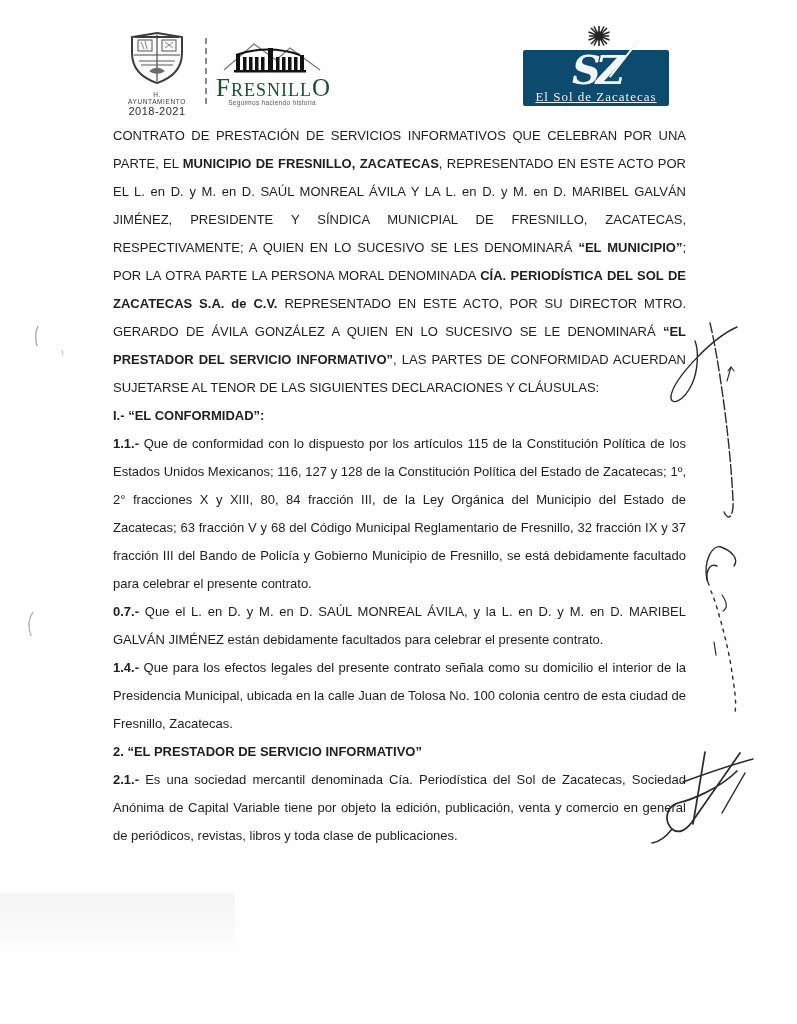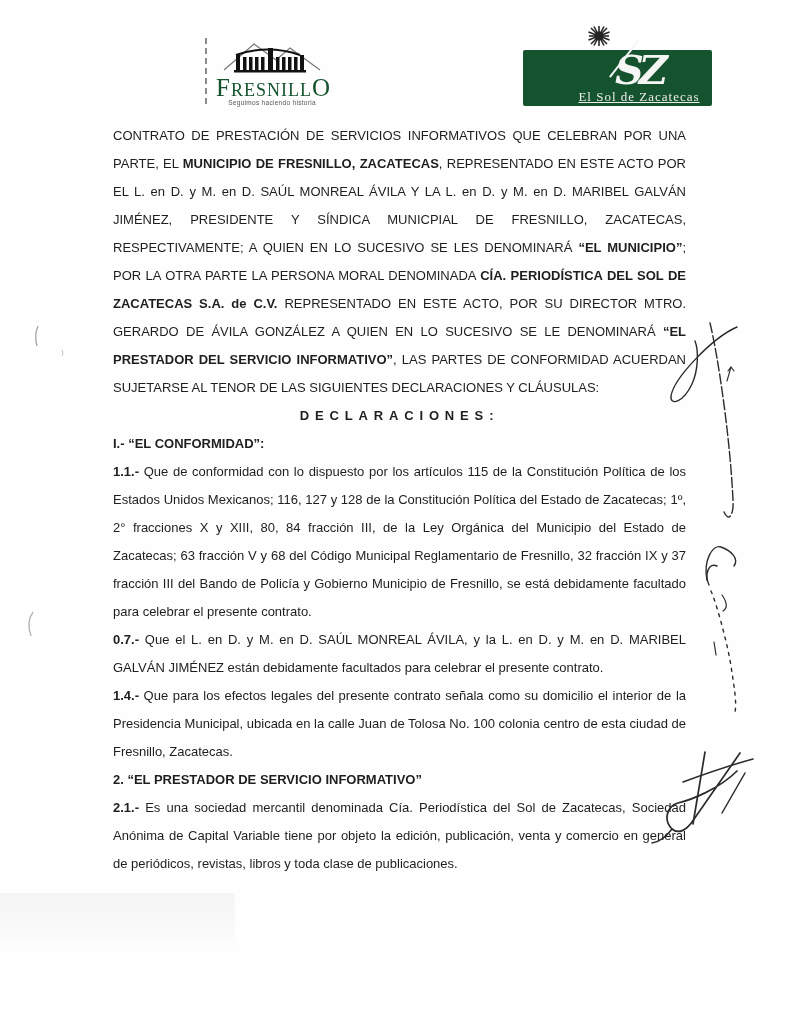--- a/index.html
+++ b/index.html
@@ -13,22 +13,22 @@
   .seal{position:absolute;left:126px;top:31px;width:62px;text-align:center;}
   .seal .cap1{font-size:6.5px;letter-spacing:.6px;color:#3a3a3a;margin-top:2px;}
   .seal .cap2{font-size:11px;color:#2b2b2b;letter-spacing:.5px;}
   .hdr-divider{position:absolute;left:205px;top:38px;height:66px;border-left:2px dashed #8a8a8a;}
   .fresnillo{position:absolute;left:216px;top:40px;width:112px;text-align:center;}
   .fres-word{font-family:"Liberation Serif",serif;font-size:18px;letter-spacing:1px;color:#14532d;line-height:20px;white-space:nowrap;}
   .fres-word .big{font-size:25px;}
   .fres-tag{font-size:6.5px;color:#555;margin-top:-1px;letter-spacing:.3px;}
   .sun-orn{position:absolute;left:584px;top:24px;width:30px;text-align:center;}
   .sun-smudge{width:18px;height:4px;background:#b9b9b9;margin:1px auto 0;border-radius:2px;}
-  .szbox{position:absolute;left:523px;top:50px;width:146px;height:56px;background:#14532d;
-         text-align:center;border-radius:2px;padding-left:43px;}
+  .szbox{position:absolute;left:523px;top:50px;width:146px;height:56px;background:#0c4a6e;
+         text-align:center;border-radius:2px;}
   .sz-initials{font-family:"DejaVu Serif",serif;font-weight:bold;font-style:italic;
          font-size:40px;line-height:44px;color:#f5f5f5;letter-spacing:-5px;margin-top:-2px;}
   .sz-slash{position:absolute;left:78px;top:8px;width:46px;height:2px;background:#f5f5f5;
          transform:rotate(-52deg);transform-origin:center;}
   .sz-cap{font-size:13px;color:#eee;letter-spacing:1px;margin-top:-3px;font-family:"Liberation Serif",serif;text-decoration:underline;}
   
   .doc{position:absolute;left:113px;top:122px;width:573px;font-size:13px;
        line-height:28px;text-align:justify;}
   .doc p{margin:0;}
   .b{font-weight:700;}
@@ -41,20 +41,35 @@
   .smudge{position:absolute;left:0;top:893px;width:235px;height:58px;
           background:linear-gradient(180deg,#f1f1f1 0%,#f9f9f9 70%,#fefefe 100%);opacity:.7;}
 </style>
 </head>
 <body>
 
 <div class="page">
 
   <div class="hdr">
 
+    <div class="seal">
+      <svg width="56" height="54" viewBox="0 0 56 54">
+        <path d="M28 2 L53 6 V22 C53 38 43 47 28 52 C13 47 3 38 3 22 V6 Z" fill="#fbfbfb" stroke="#3c3c3c" stroke-width="2"></path>
+        <line x1="28" y1="4" x2="28" y2="50" stroke="#4a4a4a" stroke-width="1.2"></line>
+        <line x1="5" y1="24" x2="51" y2="24" stroke="#4a4a4a" stroke-width="1.2"></line>
+        <rect x="9" y="9" width="14" height="11" fill="none" stroke="#555" stroke-width="1"></rect>
+        <rect x="33" y="9" width="14" height="11" fill="none" stroke="#555" stroke-width="1"></rect>
+        <path d="M12 11 l3 7 M16 10 l2 8 M36 11 l8 6 M44 11 l-8 6" stroke="#666" stroke-width=".8"></path>
+        <path d="M10 30 h36 M12 34 h32" stroke="#5a5a5a" stroke-width="1"></path>
+        <path d="M20 40 q8 -7 16 0 q-8 6 -16 0 Z" fill="#6b6b6b"></path>
+        <path d="M6 6 h44" stroke="#3c3c3c" stroke-width="2"></path>
+      </svg>
+      <div class="cap1">H. AYUNTAMIENTO</div>
+      <div class="cap2">2018-2021</div>
+    </div>
 
     <div class="hdr-divider"></div>
 
     <div class="fresnillo">
       <svg width="104" height="34" viewBox="0 0 104 34">
         <path d="M4 30 L34 4 L56 20 L70 8 L100 30" fill="none" stroke="#777" stroke-width="1.2"></path>
         <path d="M16 15 Q48 4 80 15" fill="none" stroke="#111" stroke-width="2"></path>
         <rect x="16" y="15" width="4" height="16" fill="#111"></rect>
         <rect x="23" y="17" width="3.5" height="14" fill="#111"></rect>
         <rect x="29" y="17" width="3.5" height="14" fill="#111"></rect>
@@ -91,21 +106,20 @@
 
     <div class="szbox">
       <div class="sz-initials">SZ</div>
       <div class="sz-slash"></div>
       <div class="sz-cap">El Sol de Zacatecas</div>
     </div>
   </div>
 
   <div class="doc">
     <p class="intro"><span>CONTRATO DE PRESTACIÓN DE SERVICIOS INFORMATIVOS QUE CELEBRAN POR UNA PARTE, EL </span><span class="b">MUNICIPIO DE FRESNILLO, ZACATECAS</span><span>, REPRESENTADO EN ESTE ACTO POR EL L. en D. y M. en D. SAÚL MONREAL ÁVILA Y LA L. en D. y M. en D. MARIBEL GALVÁN JIMÉNEZ, PRESIDENTE Y SÍNDICA MUNICPIAL DE FRESNILLO, ZACATECAS, RESPECTIVAMENTE; A QUIEN EN LO SUCESIVO SE LES DENOMINARÁ </span><span class="b">“EL MUNICIPIO”</span><span>; POR LA OTRA PARTE LA PERSONA MORAL DENOMINADA </span><span class="b">CÍA. PERIODÍSTICA DEL SOL DE ZACATECAS S.A. de C.V.</span><span> REPRESENTADO EN ESTE ACTO, POR SU DIRECTOR MTRO. GERARDO DE ÁVILA GONZÁLEZ A QUIEN EN LO SUCESIVO SE LE DENOMINARÁ </span><span class="b">“EL PRESTADOR DEL SERVICIO INFORMATIVO”</span><span>, LAS PARTES DE CONFORMIDAD ACUERDAN SUJETARSE AL TENOR DE LAS SIGUIENTES DECLARACIONES Y CLÁUSULAS:</span></p>
-    <p class="decl">DECLARACIONES:</p>
     <div>
         <p class="clause-heading">I.- “EL CONFORMIDAD”:</p>
         <p class="clause"><span class="b">1.1.- </span>Que de conformidad con lo dispuesto por los artículos 115 de la Constitución Política de los Estados Unidos Mexicanos; 116, 127 y 128 de la Constitución Política del Estado de Zacatecas; 1º, 2° fracciones X y XIII, 80, 84 fracción III, de la Ley Orgánica del Municipio del Estado de Zacatecas;  63 fracción V y 68 del Código Municipal Reglamentario de Fresnillo, 32 fracción IX y 37 fracción III del Bando de Policía y Gobierno Municipio de Fresnillo, se está debidamente facultado para celebrar el presente contrato.</p>
         <p class="clause"><span class="b">0.7.- </span>Que el  L. en D. y M. en D.  SAÚL MONREAL ÁVILA, y la L. en D. y M. en D. MARIBEL GALVÁN JIMÉNEZ están debidamente facultados para celebrar el presente contrato.</p>
         <p class="clause"><span class="b">1.4.- </span>Que para los efectos legales del presente contrato señala como su domicilio el interior de la Presidencia Municipal, ubicada en la calle Juan de Tolosa No. 100 colonia centro de esta ciudad de Fresnillo, Zacatecas.</p>
         <p class="clause-heading">2. “EL PRESTADOR DE SERVICIO INFORMATIVO”</p>
         <p class="clause"><span class="b">2.1.- </span>Es una sociedad mercantil denominada Cía. Periodística del Sol de Zacatecas, Sociedad Anónima de Capital Variable tiene por objeto la edición, publicación, venta y comercio en general de periódicos, revistas, libros y toda clase de publicaciones.</p>
       </div>
   </div>
 

